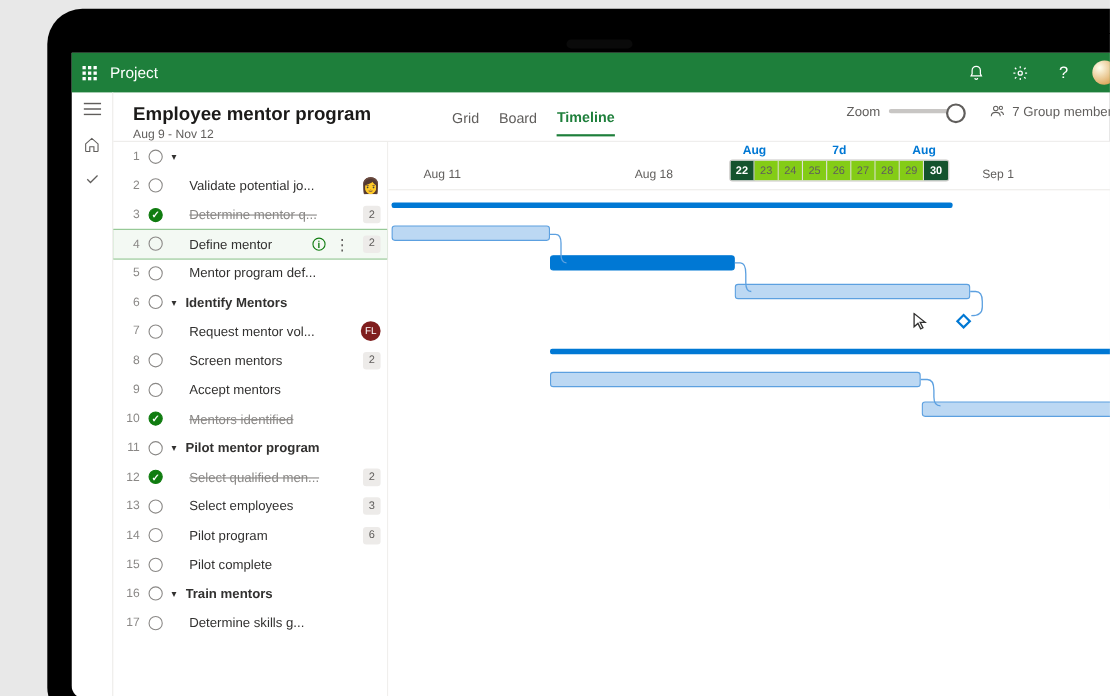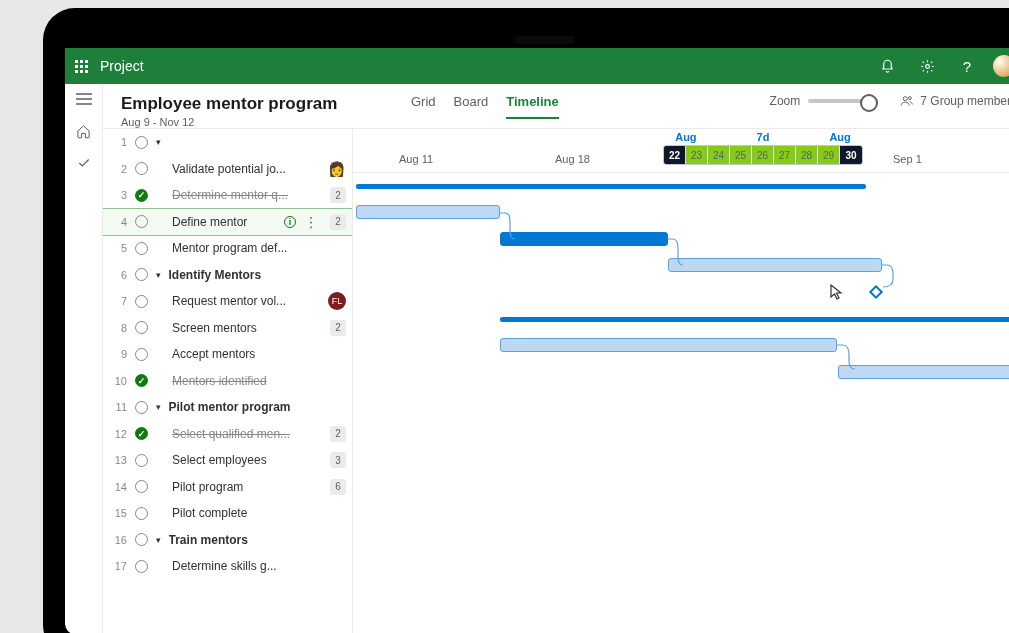--- a/index.html
+++ b/index.html
@@ -95,21 +95,21 @@
     align-items: flex-start;
     padding: 10px 4px 0 18px;
     gap: 20px;
     border-bottom: 1px solid #edebe9;
   }
   .title-block { min-width: 230px; }
   .project-title { font-size: 17px; font-weight: 600; color: #1b1a19; }
   .project-dates { font-size: 11px; color: #605e5c; margin-top: 2px; }
   .view-tabs {
     display: flex; gap: 18px; font-size: 13px; color: #605e5c;
-    align-self: stretch; align-items: flex-start;
+    align-self: stretch; align-items: center;
     margin-left: 40px;
   }
   .view-tab { padding-bottom: 8px; cursor: pointer; }
   .view-tab.active { color: #1e7f3b; font-weight: 600; border-bottom: 2px solid #1e7f3b; }
   .header-right {
     margin-left: auto;
     display: flex; align-items: center; gap: 22px;
     padding-right: 4px;
     font-size: 12px;
     color: #605e5c;
@@ -186,21 +186,21 @@
     position:absolute; top:2px; left:310px;
     display:flex; flex-direction:column; align-items:center;
   }
   .mini-cal-top { display:flex; gap:60px; font-size:11px; font-weight:600; color:#0078d4;align-items:center; }
   .mini-cal-days { display:flex; border:1px solid #c8c6c4; border-radius:3px; overflow:hidden; margin-top:2px; }
   .day-cell {
     width:22px; height:18px; font-size:10px; display:flex;align-items:center;justify-content:center;
     border-right:1px solid #e1dfdd; color:#605e5c; background:#84cc16;
   }
   .day-cell:last-child { border-right:none; }
-  .day-cell.active { background:#0f172a; color:#fff; font-weight:600; }
+  .day-cell.active { background:#14532d; color:#fff; font-weight:600; }
   
   .bar-row { position:absolute; left:0; right:0; height:26.5px; }
   .summary-bar {
     position:absolute; height:5px; background:#0078d4; top:11px; border-radius:2px;
   }
   .task-bar {
     position:absolute; height:14px; top:6px; border-radius:3px;
     background:#bcd8f3; border:1px solid #5ca0e0;
   }
   .task-bar.dark { background:#0078d4; border-color:#0078d4; }
@@ -409,22 +409,22 @@
               <div class="task-row">
                 <div class="row-num">17</div>
                 <div class="status"></div>
                 <span style="width: 8px;"></span>
                 <div class="task-name">Determine skills g...</div>
               </div>
             </div>
 
           <div class="gantt">
             <div class="gantt-header">
-              <div class="axis-label" style="left:46px">Aug 11</div>
-              <div class="axis-label" style="left:202px">Aug 18</div>
+              <div class="axis-label" style="left:32px">Aug 11</div>
+              <div class="axis-label" style="left:224px">Aug 18</div>
               <div class="axis-label" style="left:540px">Sep 1</div>
 
               <div class="mini-cal">
                 <div class="mini-cal-top">
                   <span>Aug</span>
                   <span>7d</span>
                   <span>Aug</span>
                 </div>
                 <div class="mini-cal-days" id="mini-cal-days">
                     <div class="day-cell active">22</div>

